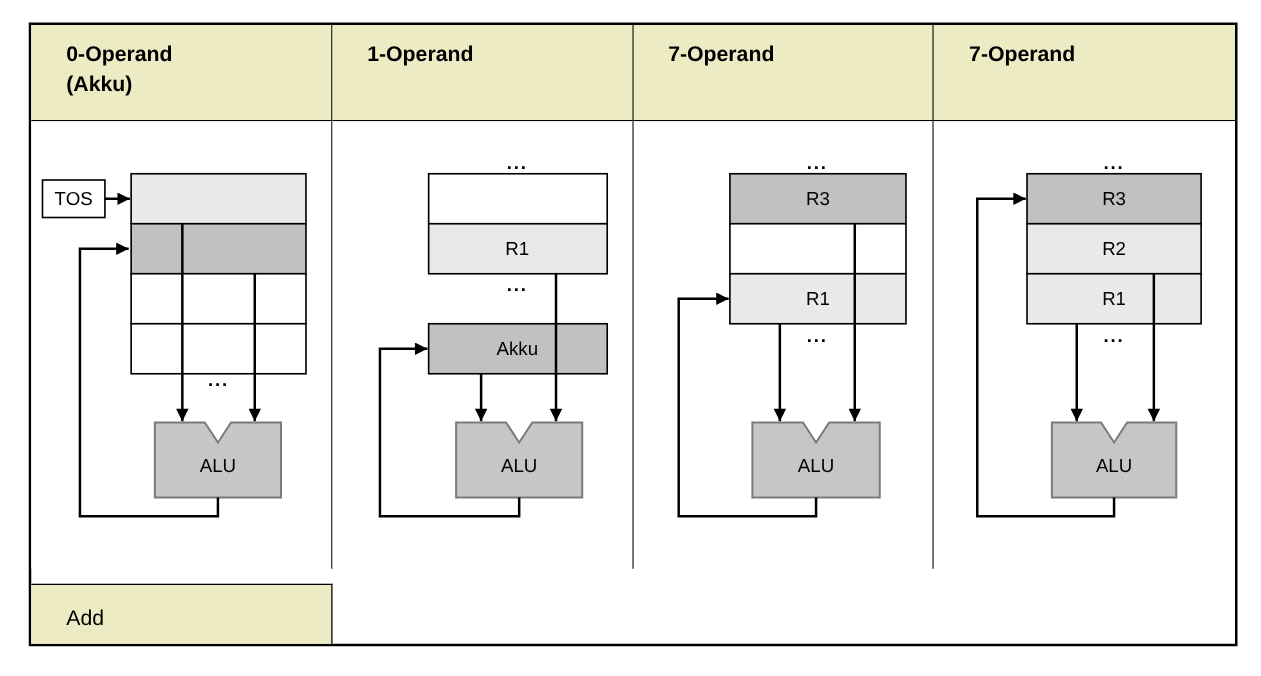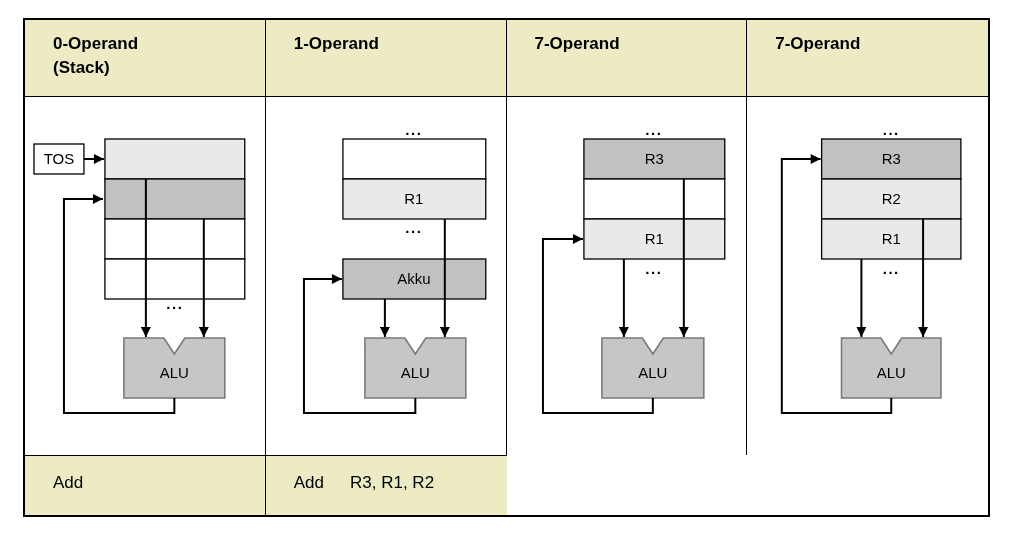--- a/index.html
+++ b/index.html
@@ -17,21 +17,21 @@
   .hcell,.bcell,.fcell{box-sizing:border-box;}
   .hcell,.fcell{background:#ecebc3;}
   .hcell{
     border-bottom:1px solid #000;
     padding:12px 8px 0 28px;
     font-weight:bold;font-size:17px;line-height:1.4;
   }
   .fcell{
     border-top:1px solid #000;
     padding:17px 4px 0 28px;
-    font-size:17px;white-space:nowrap;
+    font-size:17px;white-space:nowrap;margin-top:12px;
   }
   .col-r{border-right:1px solid #000;}
   .bcell{background:#fff;overflow:hidden;}
   .bcell svg{display:block;width:100%;height:100%;}
   .operands{margin-left:26px;}
   svg text{
     font-family:"Liberation Sans",sans-serif;font-size:15px;fill:#000;
   }
   svg text.dots{font-weight:bold;letter-spacing:1.5px;}
   .box{fill:#ffffff;stroke:#000;stroke-width:1.3;}
@@ -40,21 +40,21 @@
   .alu{fill:#c6c6c6;stroke:#7a7a7a;stroke-width:1.6;}
   .wire{fill:none;stroke:#000;stroke-width:2;}
 </style>
 </head>
 <body>
 
 <div class="table">
 
   <div class="hcell col-r">
     <div>0-Operand</div>
-    <div>(Stack)</div>
+    <div>(Akku)</div>
   </div>
   <div class="hcell col-r">
     <div>1-Operand</div>
   </div>
   <div class="hcell col-r">
     <div>7-Operand</div>
     <div></div>
   </div>
   <div class="hcell">
     <div>7-Operand</div>
@@ -162,17 +162,14 @@
 
       <path class="alu" d="M95,241 L134.5,241 L145,257 L155.5,241 L195,241 L195,301 L95,301 Z"></path>
       <text x="145" y="281" text-anchor="middle">ALU</text>
       <path class="wire" d="M145,301 L145,316 L35,316 L35,62 L74,62" marker-end="url(#ah3)"></path>
     </svg>
   </div>
 
   <div class="fcell col-r">
     <span>Add</span><span class="operands"></span>
   </div>
-  <div class="fcell">
-    <span>Add</span><span class="operands">R3, R1, R2</span>
-  </div>
 
 </div>
 
 </body></html>

